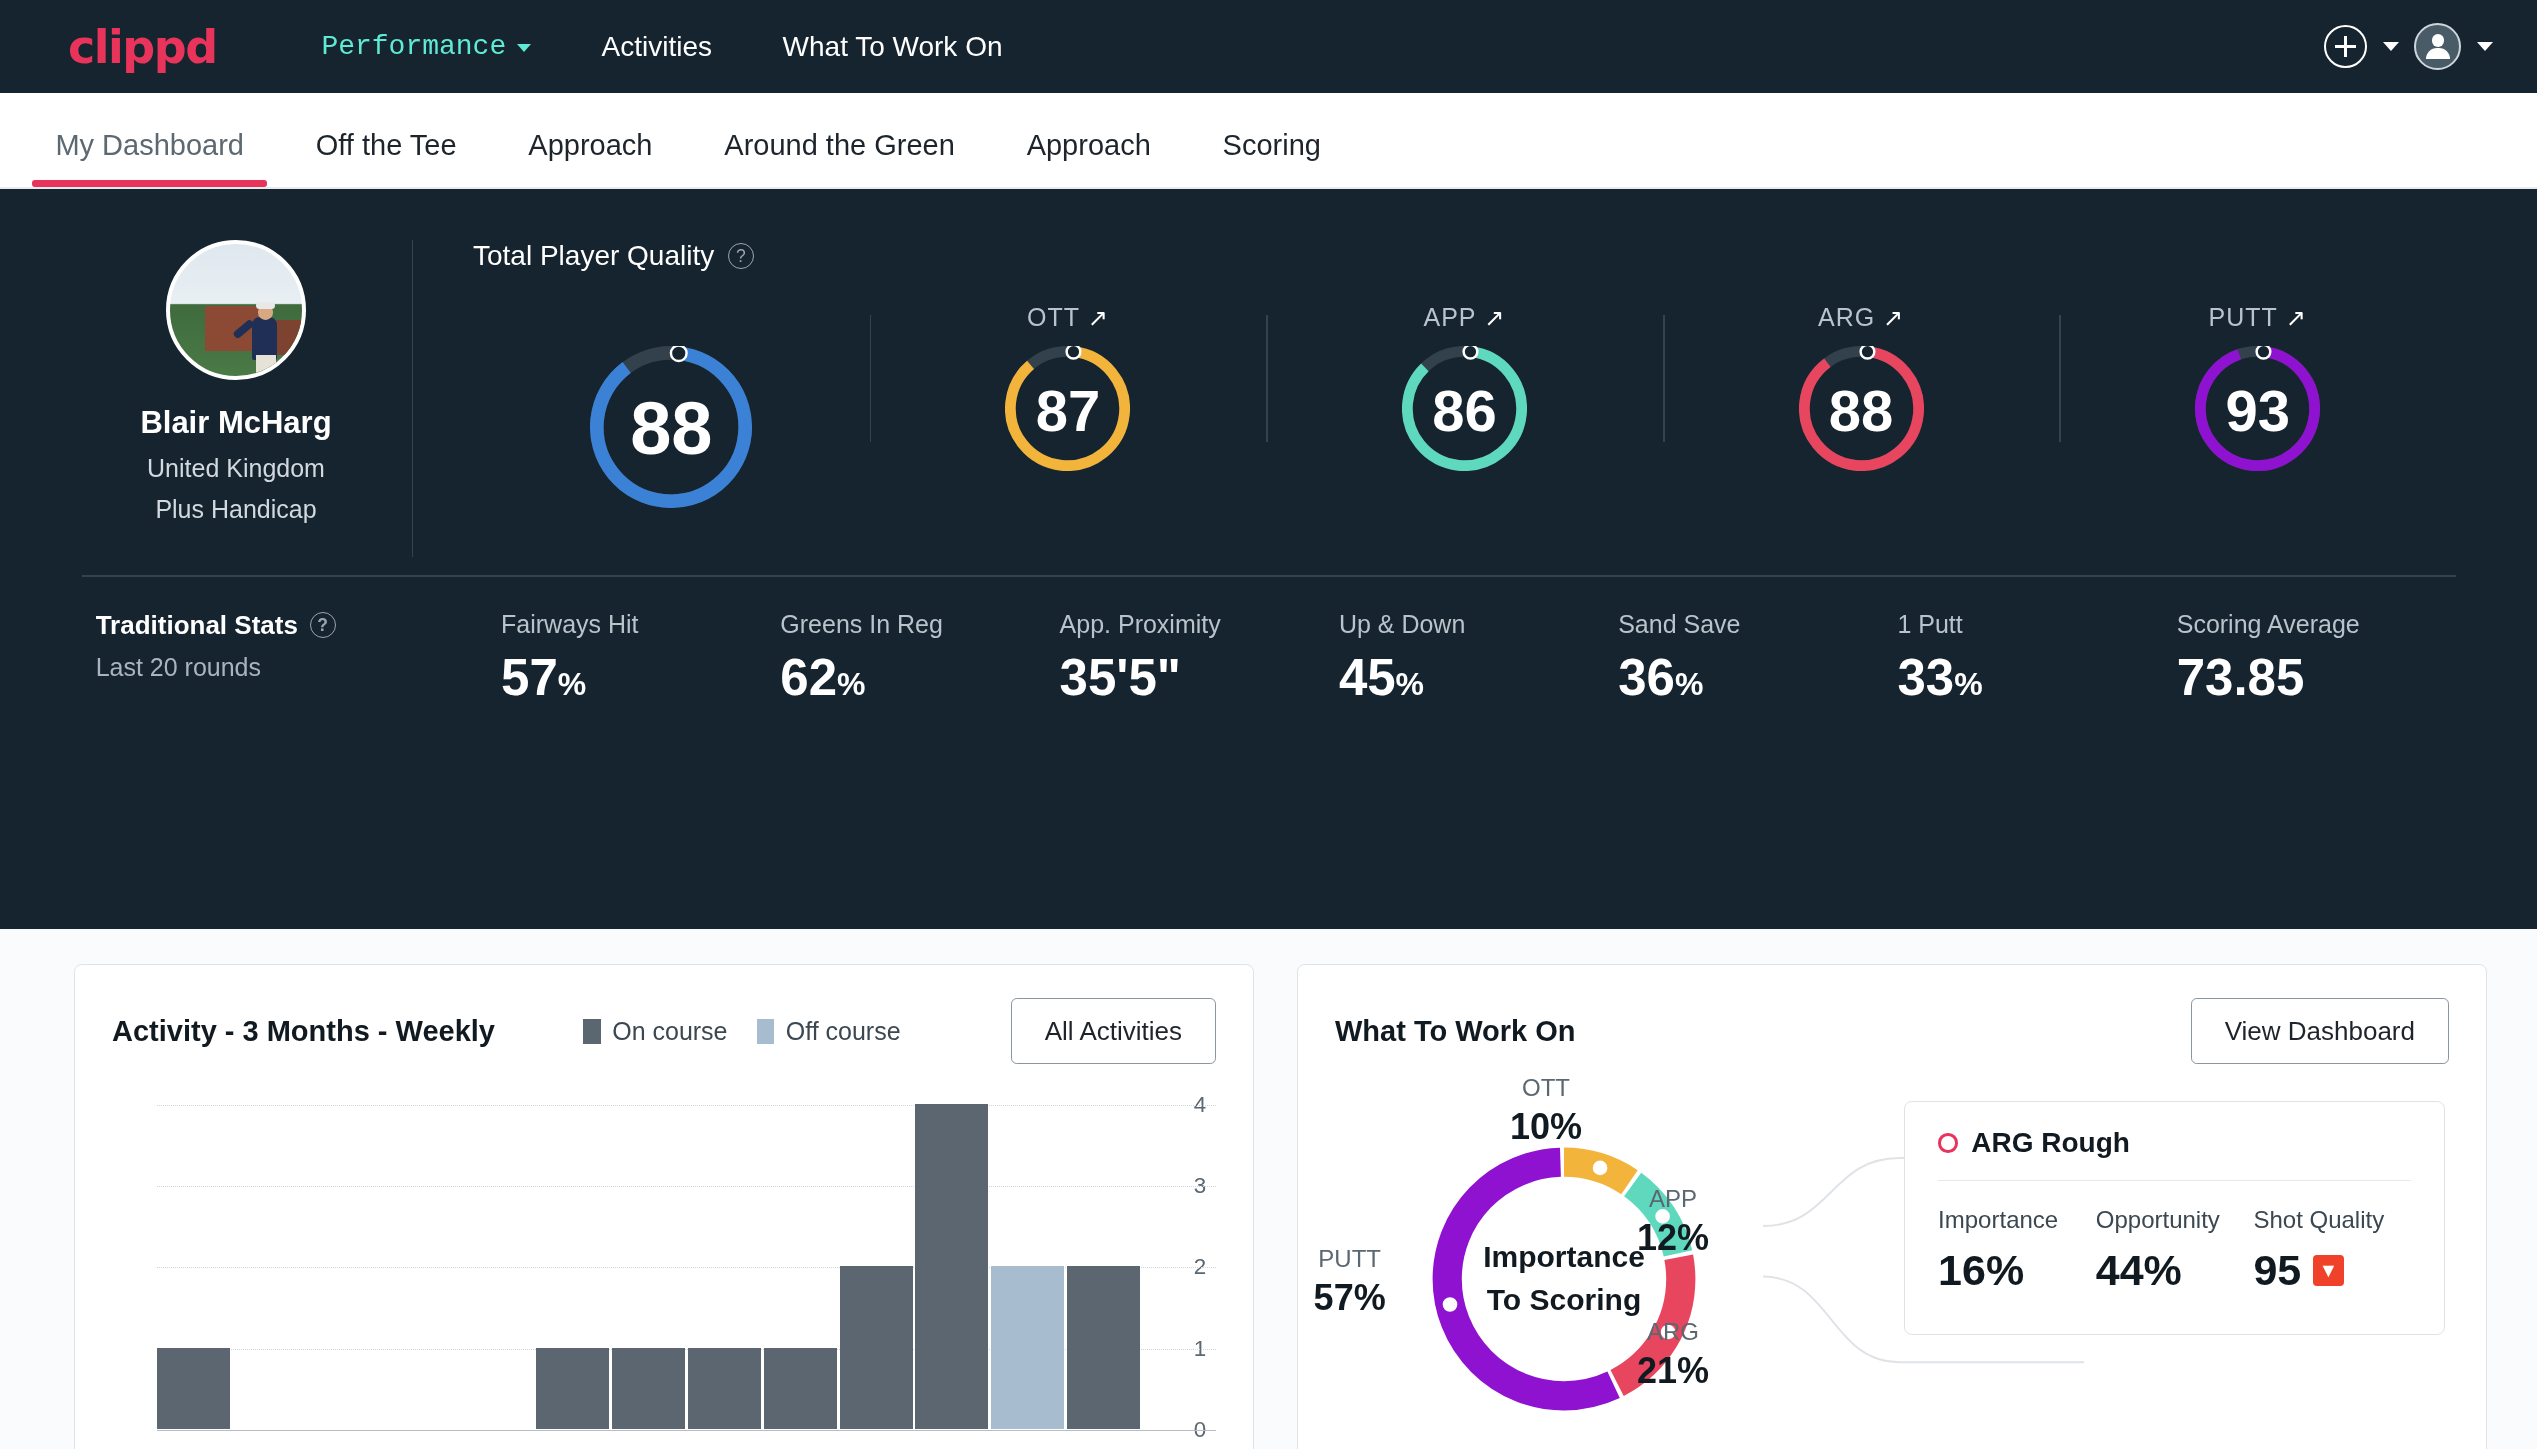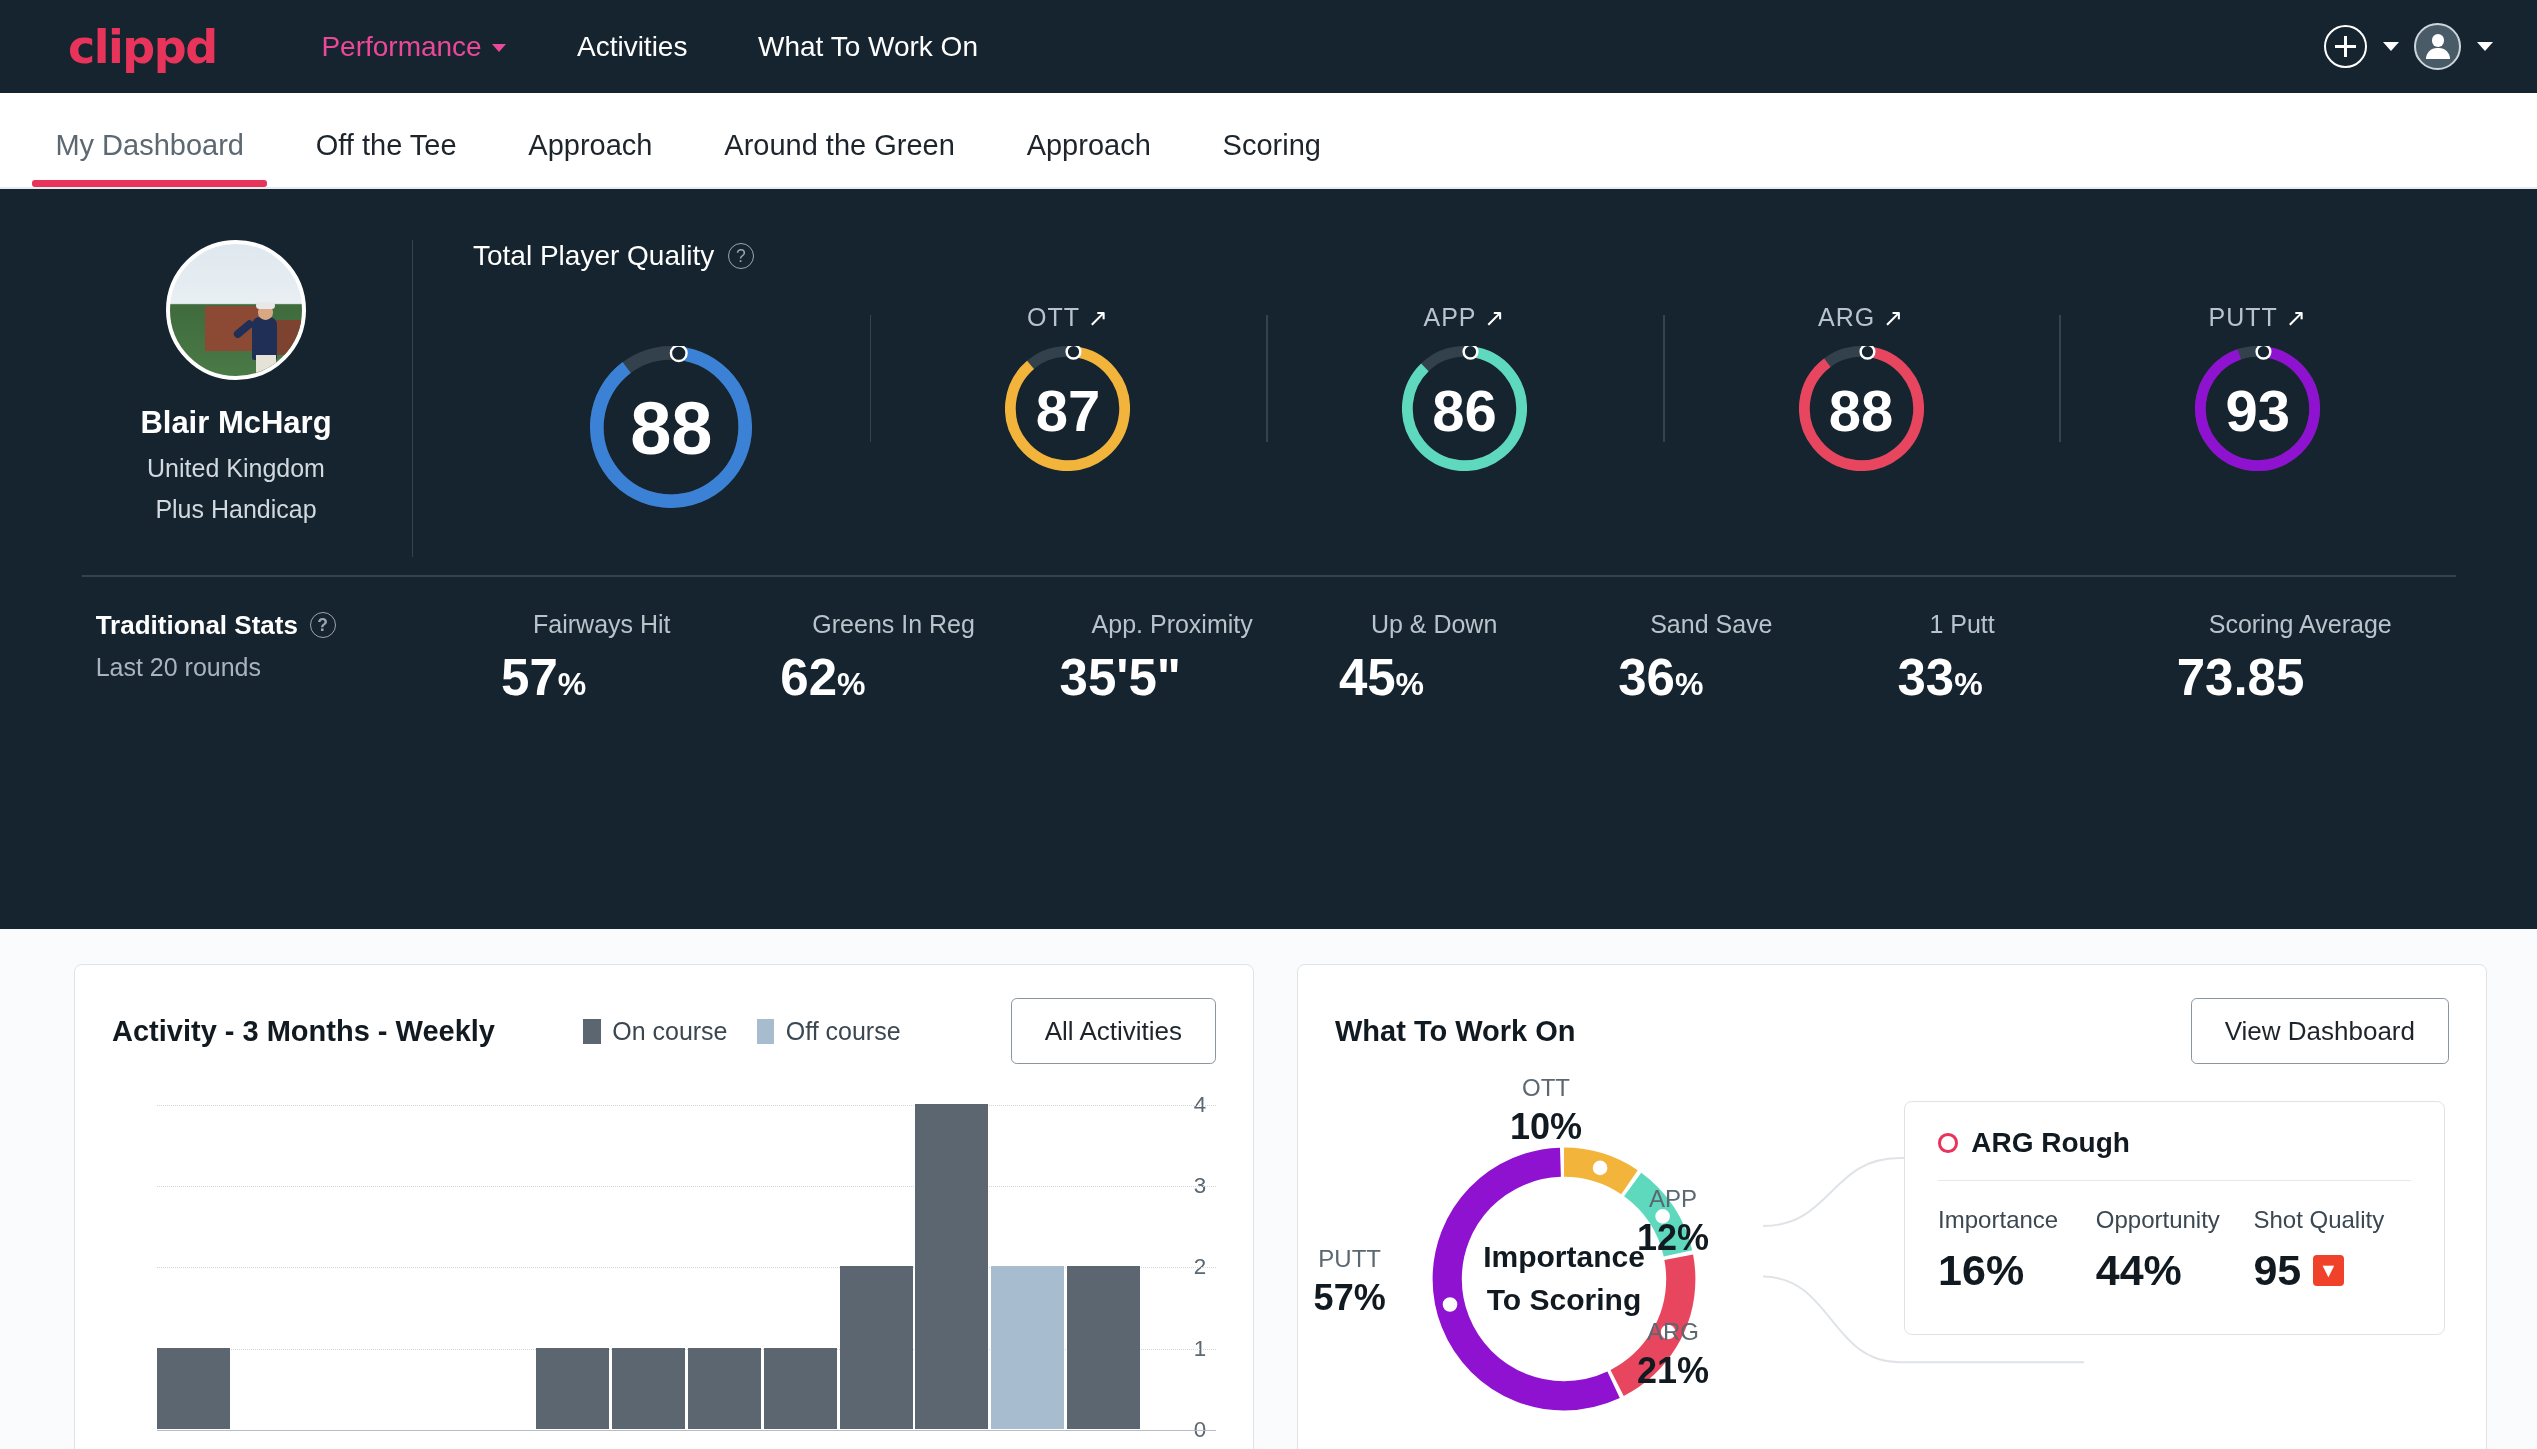--- a/index.html
+++ b/index.html
@@ -27,21 +27,21 @@
     font-family: "DejaVu Sans", sans-serif;
   }
   .navlinks { display: flex; align-items: center; gap: 55px; }
   .navlink {
     font-size: 28px;
     color: #ffffff;
     display: flex; align-items: center; gap: 10.7px;
     cursor: pointer;
     padding: 5.8px 7.8px;
   }
-  .navlink.dim { color: #ec4899; }
+  .navlink.dim { color: #5eead4; font-family: Liberation Mono, monospace; }
   .chev { display: inline-block; width: 0; height: 0;
     border-left: 7.8px solid transparent; border-right: 7.8px solid transparent;
     border-top: 8.8px solid currentColor; margin-top: 3.9px; }
   .nav-right { margin-left: auto; display: flex; align-items: center; gap: 15.6px; }
   .circ-btn {
     width: 43px; height: 43px; border-radius: 50%;
     border: 2.9px solid #ffffff;
     display: flex; align-items: center; justify-content: center;
     color: #fff; position: relative; cursor: pointer;
   }
@@ -146,21 +146,21 @@
   .divider-h { height: 1.9px; background: #35434f; margin: 17.5px 0 0 0; }
 
   .trad {
     display: flex; align-items: flex-start; padding-top: 33px; justify-content: flex-end;
   }
   .trad-lead { width: 419px; padding-left: 13.6px; }
   .trad-lead-t { color:#ffffff; font-size: 26px; font-weight: bold;
     display:flex; align-items:center; gap:11.7px; }
   .trad-lead-s { color:#aab4bd; font-size: 25px; margin-top: 12.7px; }
   .stat { flex: 1; }
-  .stat-l { color: #b9c3cb; font-size: 25px; margin-left: 32px; }
+  .stat-l { color: #b9c3cb; font-size: 25px; }
   .stat-v { color: #ffffff; font-size: 51px; font-weight: bold; margin-top: 9.7px; }
   .stat-v .unit { font-size: 32px; font-weight: bold; }
 
   
   .lower { display: flex; gap: 43px; padding: 35px 51px 0 74px; background: #fafbfc; height: 617px; }
   .card {
     background: #ffffff; border: 1.9px solid #dfe3e7; border-radius: 7.8px;
     padding: 33px 37px;
   }
   .card-activity { width: 1180px; }

